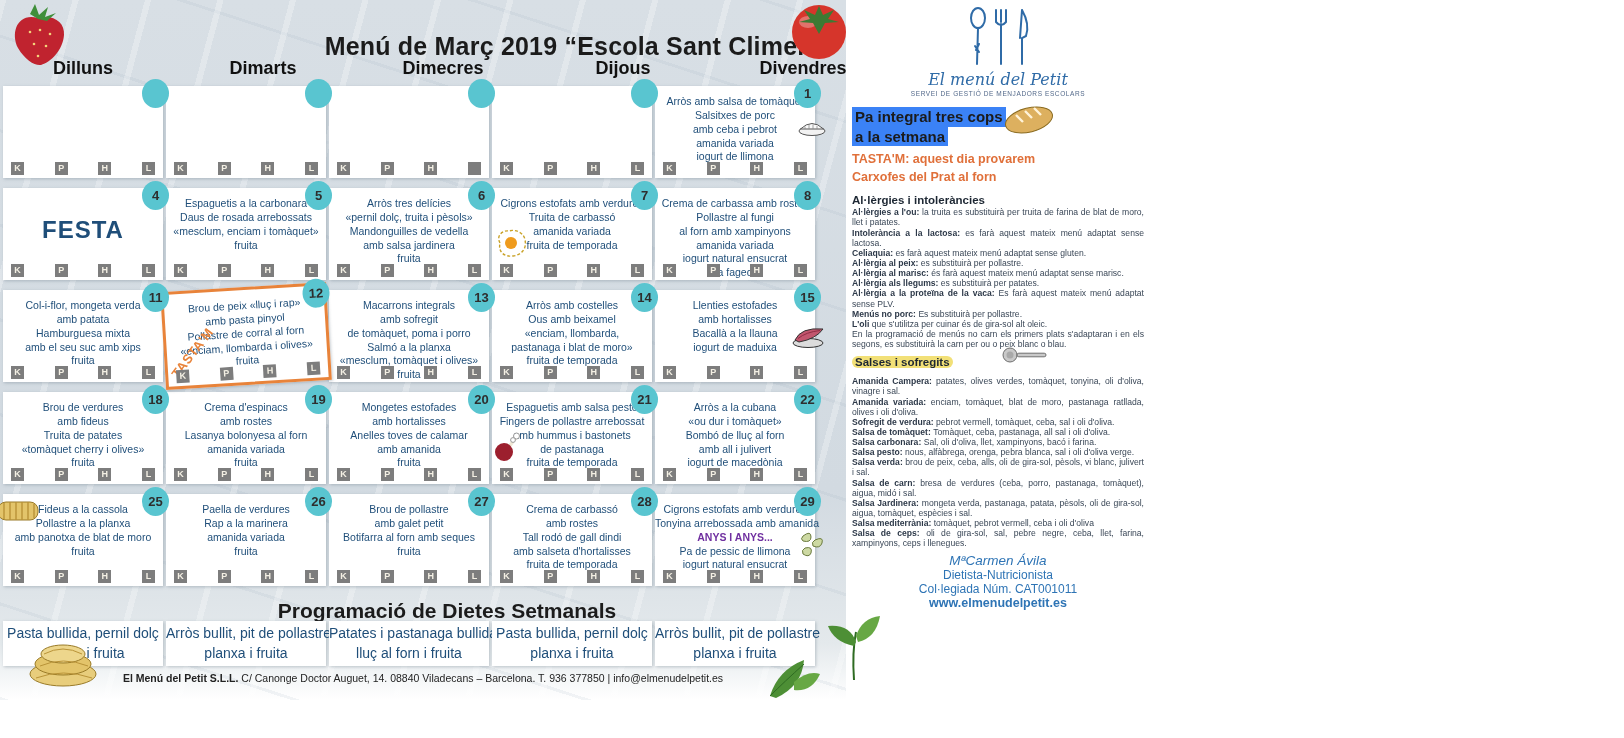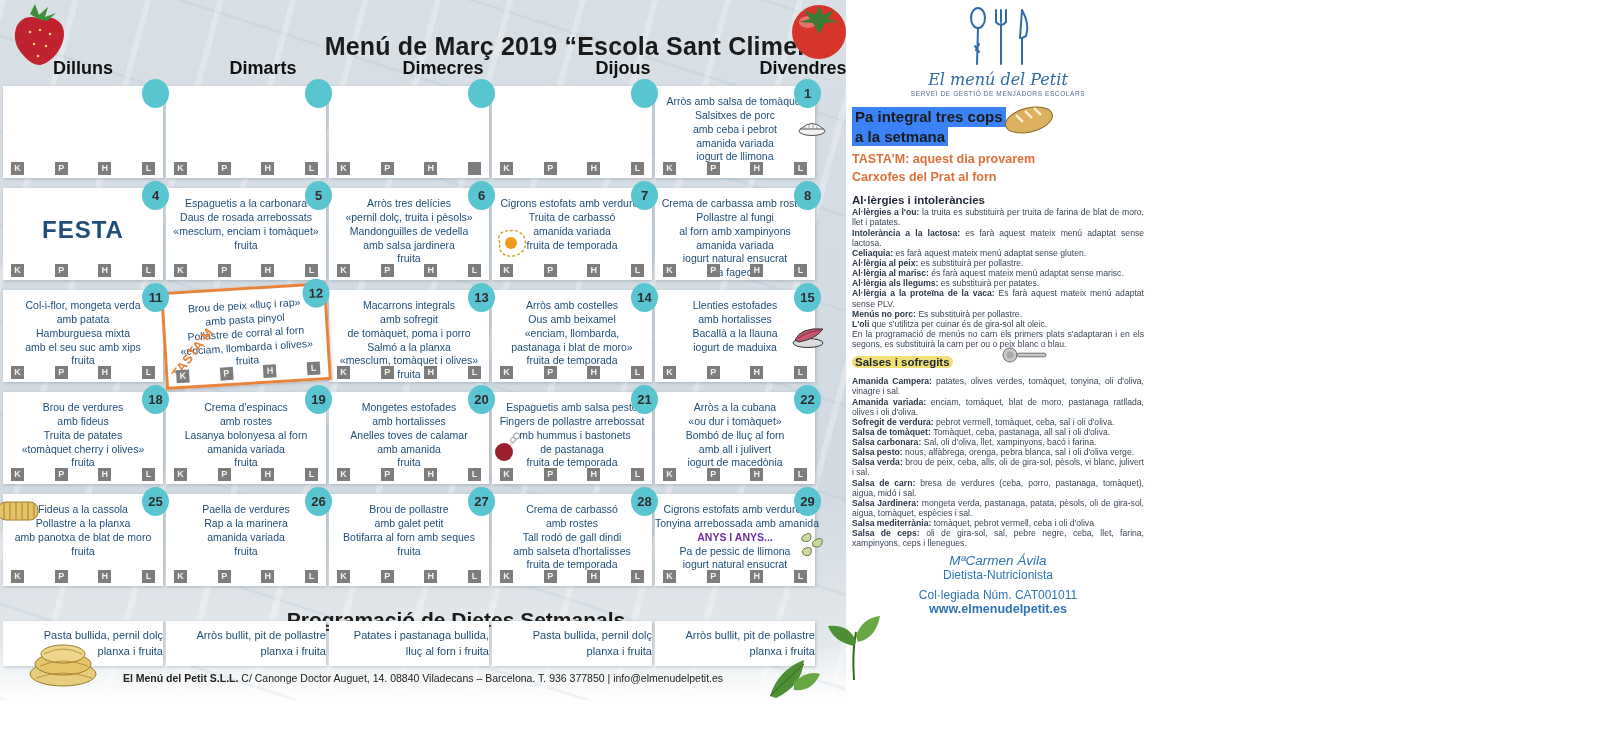--- a/index.html
+++ b/index.html
@@ -29,26 +29,26 @@
     text-align:center;z-index:3;}
   .badges{position:absolute;left:8px;right:8px;bottom:3px;display:flex;justify-content:space-between;}
   .badge{width:13px;height:13px;background:#7d7d7d;color:#f4f0e4;font-size:9px;font-weight:bold;
     line-height:13px;text-align:center;}
   .cell.tastam{transform:rotate(-3.5deg);border:3px solid #E8833A;margin:-3px;z-index:2;}
   .tastam-label{position:absolute;left:-4px;top:52px;transform:rotate(-49deg);color:#E8833A;
     font-size:13px;font-weight:bold;letter-spacing:.5px;}
   .cell-icon{position:absolute;z-index:2;}
   .cell-icon.left{left:2px;bottom:18px;}
   .cell-icon.right{right:-12px;top:34px;}
-  .diets-title{position:absolute;left:60px;top:592px;width:760px;margin:16px;text-align:center;
+  .diets-title{position:absolute;left:60px;top:592px;width:760px;margin:7px;text-align:center;
     font-size:21px;font-weight:bold;color:#1b1b1b;}
   .diet-row{position:absolute;left:3px;top:621px;display:grid;grid-template-columns:repeat(5,160px);gap:3px;}
   .diet-cell{height:45px;background:#fff;box-shadow:1px 1px 3px rgba(90,105,120,.35);
-    color:#1F4E79;font-size:11px;line-height:1.4;text-align:center;display:flex;
-    flex-direction:column;justify-content:center;white-space:nowrap;align-items:flex-end;}
+    color:#1F4E79;font-size:14px;line-height:1.4;text-align:center;display:flex;
+    flex-direction:column;justify-content:center;white-space:nowrap;}
   .cal-footer{position:absolute;left:0;top:672px;width:846px;text-align:center;font-size:10.5px;color:#222;}
   .cal-footer .b{font-weight:bold;}
   
   .deco{position:absolute;z-index:4;}
   
   .sidebar{position:absolute;left:852px;top:0;width:292px;color:#3a4757;}
   .logo{text-align:center;padding-top:6px;}
   .brand{font-family:"DejaVu Serif",serif;font-style:italic;font-size:16px;color:#2F6BA7;margin-top:-2px;}
   .tagline{font-size:6.5px;letter-spacing:.6px;color:#53698a;margin-top:1px;}
   .bread-note{position:relative;margin:10px 0 2px 0;}
@@ -59,21 +59,21 @@
   .tastam-note{margin:4px 0 8px 0;font-size:12.5px;font-weight:bold;color:#E0703A;line-height:1.45;}
   .sec-title{font-size:11.5px;font-weight:bold;color:#1d2733;margin:2px 0 1px 0;}
   .sec-items p{margin:0;font-size:8.6px;line-height:1.18;text-align:justify;}
   .sec-items p b{color:#2d3949;}
   .sauces-head{position:relative;margin-top:3px;}
   .spoon-ico{position:absolute;left:150px;top:-6px;}
   .sauces .sec-items{margin-top:6px;}
   .signature{margin-top:4px;text-align:center;color:#2E74B5;}
   .sig-name{font-size:13.5px;font-style:italic;}
   .sig-role{font-size:12px;}
-  .sig-num{font-size:12px;margin-top:6px;}
+  .sig-num{font-size:12px;}
   .sig-web{font-size:12.5px;font-weight:bold;}
 </style>
 </head>
 <body>
 
 <div class="page">
 
   <div class="calendar-region">
     <h1 class="page-title">Menú de Març 2019 “Escola Sant Climent”</h1>
     <div class="day-headers">

